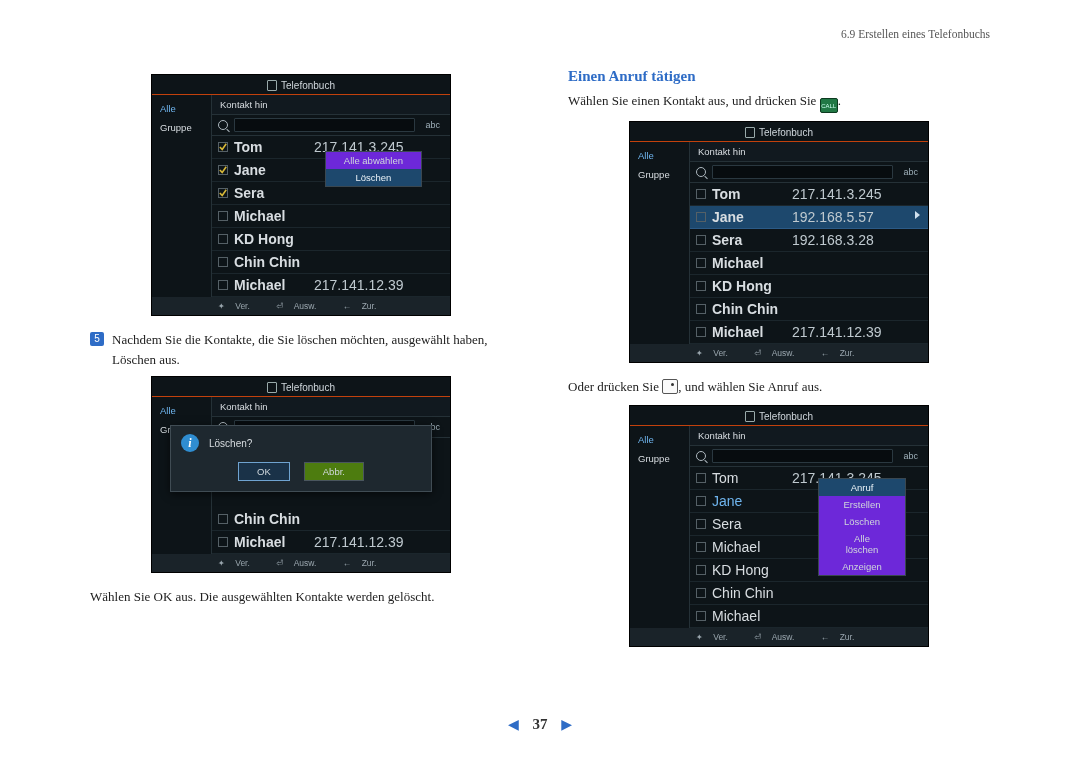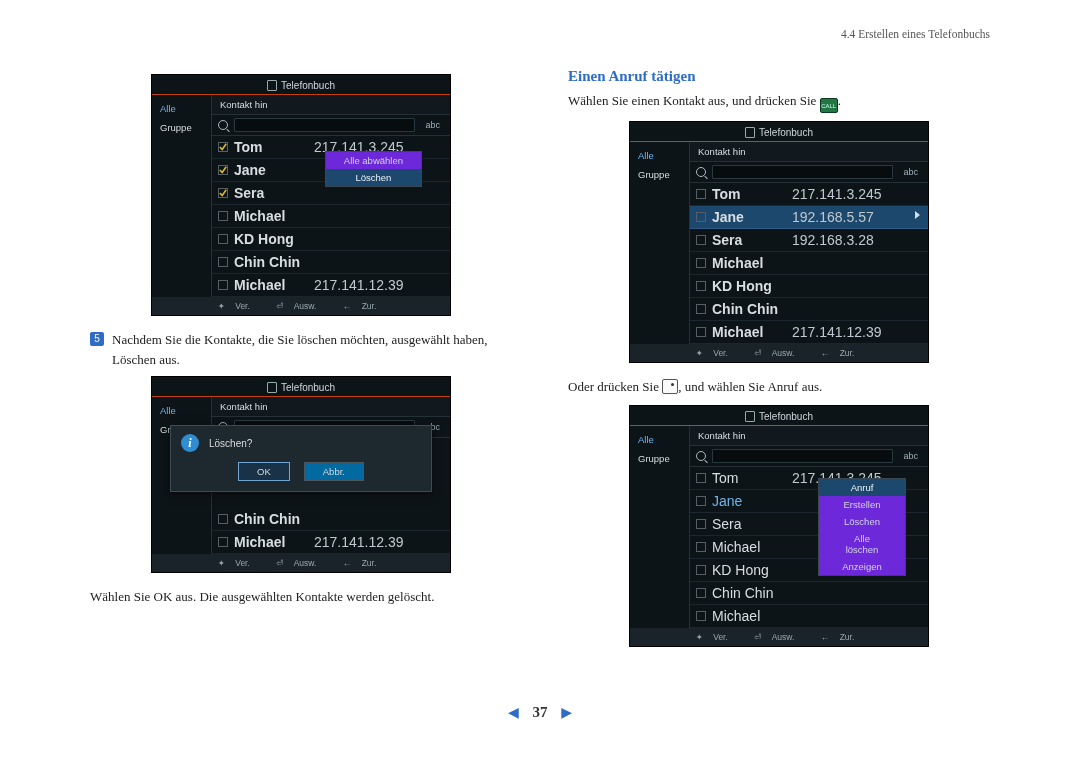--- a/index.html
+++ b/index.html
@@ -216,47 +216,47 @@
     color: #fff;
     font-family: Georgia, serif;
     font-style: italic;
     font-weight: bold;
     text-align: center;
     line-height: 18px;
     font-size: 12px;
   }
   .dialog .btns { display: flex; gap: 14px; justify-content: center; }
   .dialog .btn {
-    background: #0369a1;
+    background: #4d7c0f;
     border: 1px solid #4a565e;
     padding: 3px 18px;
     font-size: 9.5px;
     color: #d2d9de;
   }
   .dialog .btn.sel { border-color: #6fa3d0; background: #1a3248; }
   .shotwrap { position: relative; }
   
   .pager {
     position: absolute;
     left: 0; right: 0;
-    bottom: 42px;
+    bottom: 30px;
     text-align: center;
     font-size: 15px;
     color: #333;
   }
   .pager .arrow {
     color: #2e6cc6;
     font-size: 14px;
     margin: 0 10px;
   }
 </style>
 </head>
 <body>
 
-<div class="header-line">4.4 Erstellen eines Telefonbuchs</div>
+<div class="header-line">6.9 Erstellen eines Telefonbuchs</div>
 
 <div class="columns">
 
   <div class="col">
 
 
     <div class="shotwrap">
       <div class="shot">
         <div class="shot-title"><span class="ticon"></span><span>Telefonbuch</span></div>
         <div class="shot-body">

